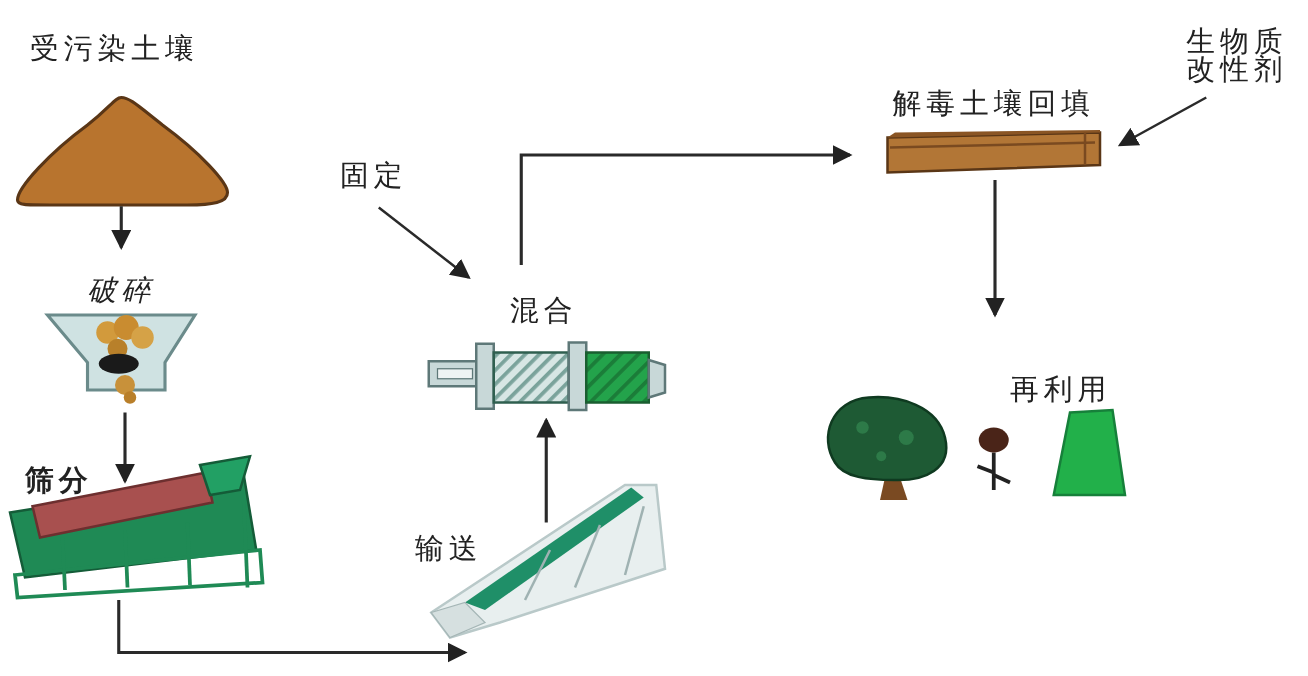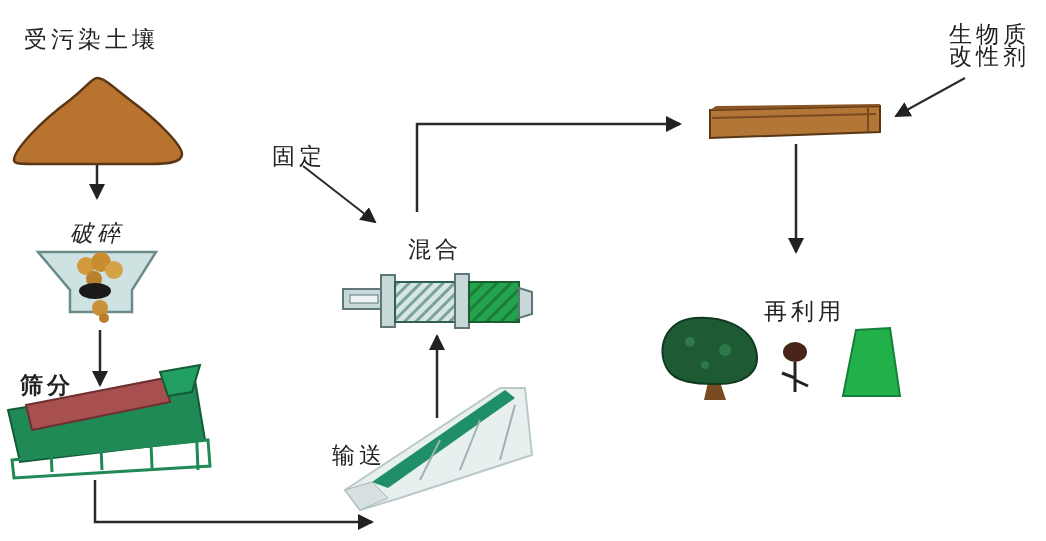--- a/index.html
+++ b/index.html
@@ -109,21 +109,22 @@
       <line x1="782" y1="373" x2="795" y2="378" stroke="#222" stroke-width="3"></line>
       <line x1="808" y1="386" x2="795" y2="380" stroke="#222" stroke-width="3"></line>
       <ellipse cx="795" cy="352" rx="12" ry="10" fill="#4a2418"></ellipse>
       <path d="M856,330 L890,328 L900,396 L843,396 Z" fill="#22b04a" stroke="#16803a" stroke-width="2"></path>
     </g>
   </svg>
 
   <span class="lbl" style="left:24px;top:28px;">受污染土壤</span>
   <span class="lbl" style="left:70px;top:222px;font-style:italic;">破碎</span>
   <span class="lbl" style="left:20px;top:374px;font-weight:bold;">筛分</span>
-  <span class="lbl" style="left:332px;top:444px;">输送</span>
-  <span class="lbl" style="left:272px;top:145px;">固定</span>
+  <span class="lbl" style="left:332px;top:428px;">输送</span>
+  <span class="lbl" style="left:272px;top:130px;">固定</span>
   <span class="lbl" style="left:408px;top:238px;">混合</span>
+  <span class="lbl" style="left:714px;top:72px;">解毒土壤回填</span>
   <div class="lbl2" style="left:949px;top:24px;">
     <div>生物质</div>
     <div>改性剂</div>
   </div>
-  <span class="lbl" style="left:764px;top:300px;font-family:Liberation Serif, serif;">再利用</span>
+  <span class="lbl" style="left:808px;top:300px;font-family:Liberation Serif, serif;">再利用</span>
 </div>
 
 </body></html>

